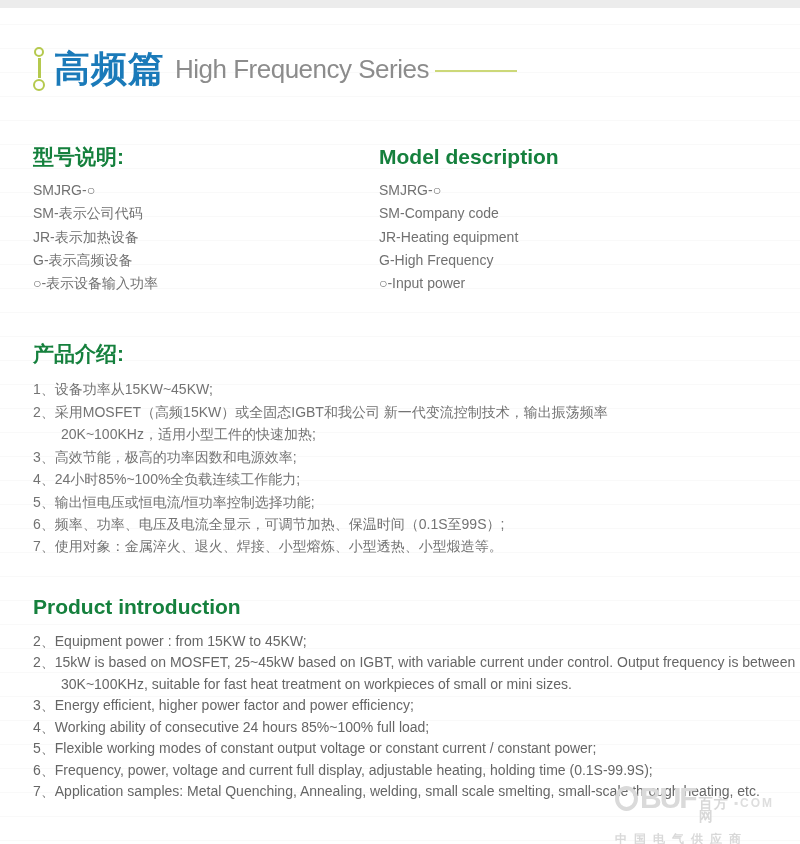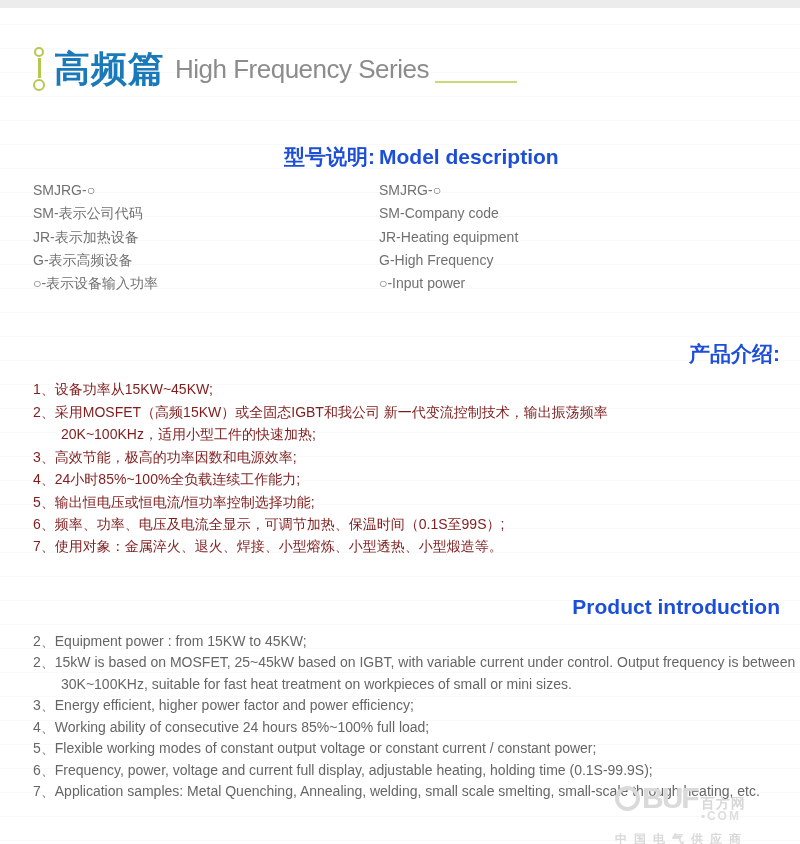--- a/index.html
+++ b/index.html
@@ -7,50 +7,50 @@
     width:800px;height:844px;
     background:#ffffff;
     background-image:repeating-linear-gradient(180deg, rgba(0,0,0,0.022) 0 1px, transparent 1px 24px);
     font-family:"Liberation Sans","DejaVu Sans",sans-serif;
     color:#5f5f5f;
     overflow:hidden;
     position:relative;
   }
   .top-strip{height:8px;background:#ececec;}
   
-  .header{margin:36px 0 0 33px;display:flex;align-items:center;}
+  .header{margin:36px 0 0 33px;display:flex;align-items:flex-start;}
   .pin{display:flex;flex-direction:column;align-items:center;margin-right:9px;height:50px;justify-content:center;}
   .pin .c-small{width:6px;height:6px;border:2px solid #b5c94e;border-radius:50%;}
   .pin .stem{width:3px;height:20px;background:#b5c94e;margin:1px 0;}
   .pin .c-big{width:8px;height:8px;border:2px solid #b5c94e;border-radius:50%;}
   .title-cn{font-size:36px;font-weight:bold;color:#1a7ab9;letter-spacing:1px;line-height:50px;}
   .title-en{font-size:26px;color:#8c8c8c;margin-left:10px;letter-spacing:-0.5px;line-height:50px;}
   .title-underline{width:82px;height:2px;background:#ccd878;margin-left:6px;margin-top:26px;}
   
   .model-row{display:flex;margin-top:50px;}
   .model-col{width:375px;padding-left:33px;box-sizing:border-box;}
   .model-col.right{padding-left:0;margin-left:0;}
   .model-col.right{width:auto;margin-left:4px;padding-left:0;position:relative;left:0;}
-  .section-heading{font-size:21px;font-weight:bold;color:#1d4ed8;line-height:26px;text-align:right;}
+  .section-heading{font-size:21px;font-weight:bold;color:#15803d;line-height:26px;}
   .model-items{margin-top:9px;}
   .model-item{font-size:14px;color:#717171;line-height:23.3px;}
   
   .intro{margin-left:33px;margin-right:20px;}
   .intro-cn{margin-top:46px;}
   .intro-en{margin-top:36px;}
   .intro-list{margin-top:11px;}
-  .intro-line{font-size:14px;color:#7f1d1d;line-height:22.4px;white-space:nowrap;}
+  .intro-line{font-size:14px;color:#737373;line-height:22.4px;white-space:nowrap;}
   .intro-en .intro-line{color:#666666;line-height:21.5px;}
   .intro-line.cont{padding-left:28px;}
   
   .watermark{position:absolute;left:615px;top:773px;width:159px;color:#d6d6d6;}
   .wm-row{display:flex;align-items:center;}
   .wm-ring{width:17px;height:17px;border:4px solid #dadada;border-radius:50%;box-sizing:content-box;margin-right:2px;}
   .wm-buf{font-size:30px;font-weight:bold;color:#dadada;letter-spacing:-2px;line-height:30px;}
-  .wm-right{display:flex;flex-direction:column;margin-left:3px;line-height:13px;margin-top:24px;}
+  .wm-right{display:flex;flex-direction:row;margin-left:3px;line-height:13px;margin-top:24px;}
   .wm-site{font-size:14px;font-weight:bold;color:#d8d8d8;letter-spacing:1px;}
   .wm-com{font-size:12px;font-weight:bold;color:#dedede;letter-spacing:2px;}
   .wm-tagline{margin-top:8px;font-size:12px;font-weight:bold;color:#d9d9d9;letter-spacing:7px;white-space:nowrap;}
 </style>
 </head>
 <body>
 
 <div class="top-strip"></div>
 
 <div class="header">

